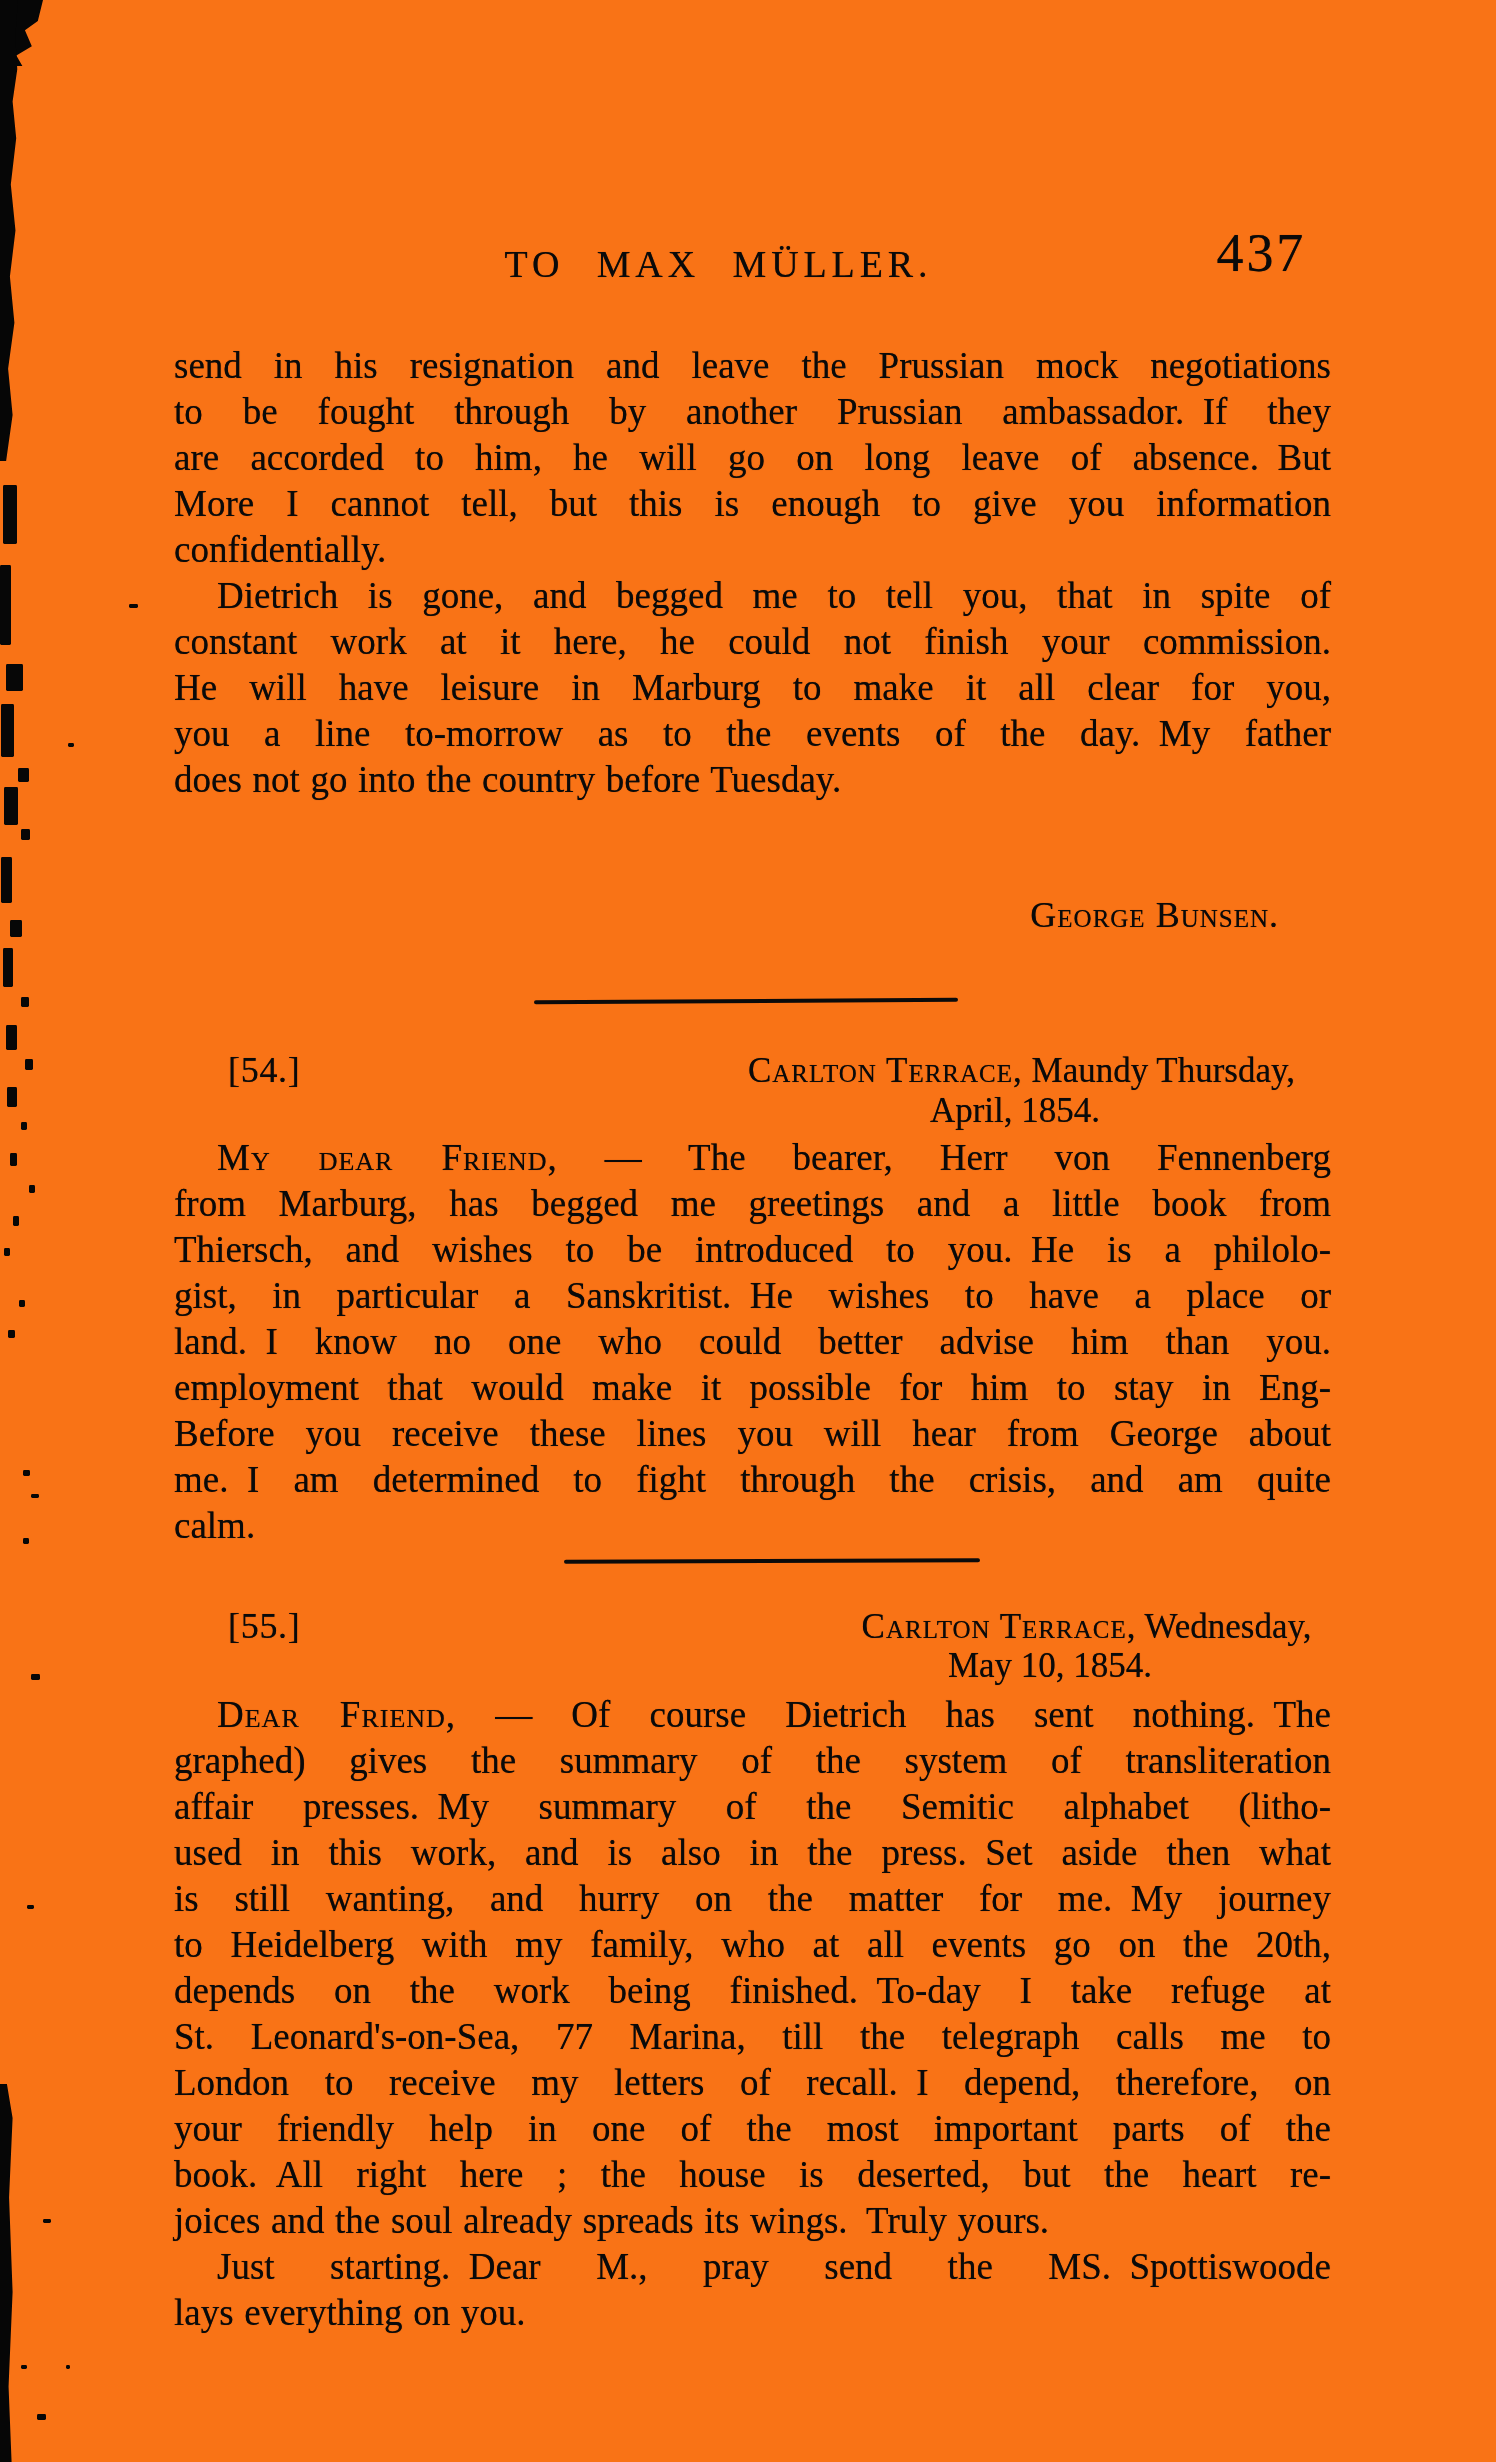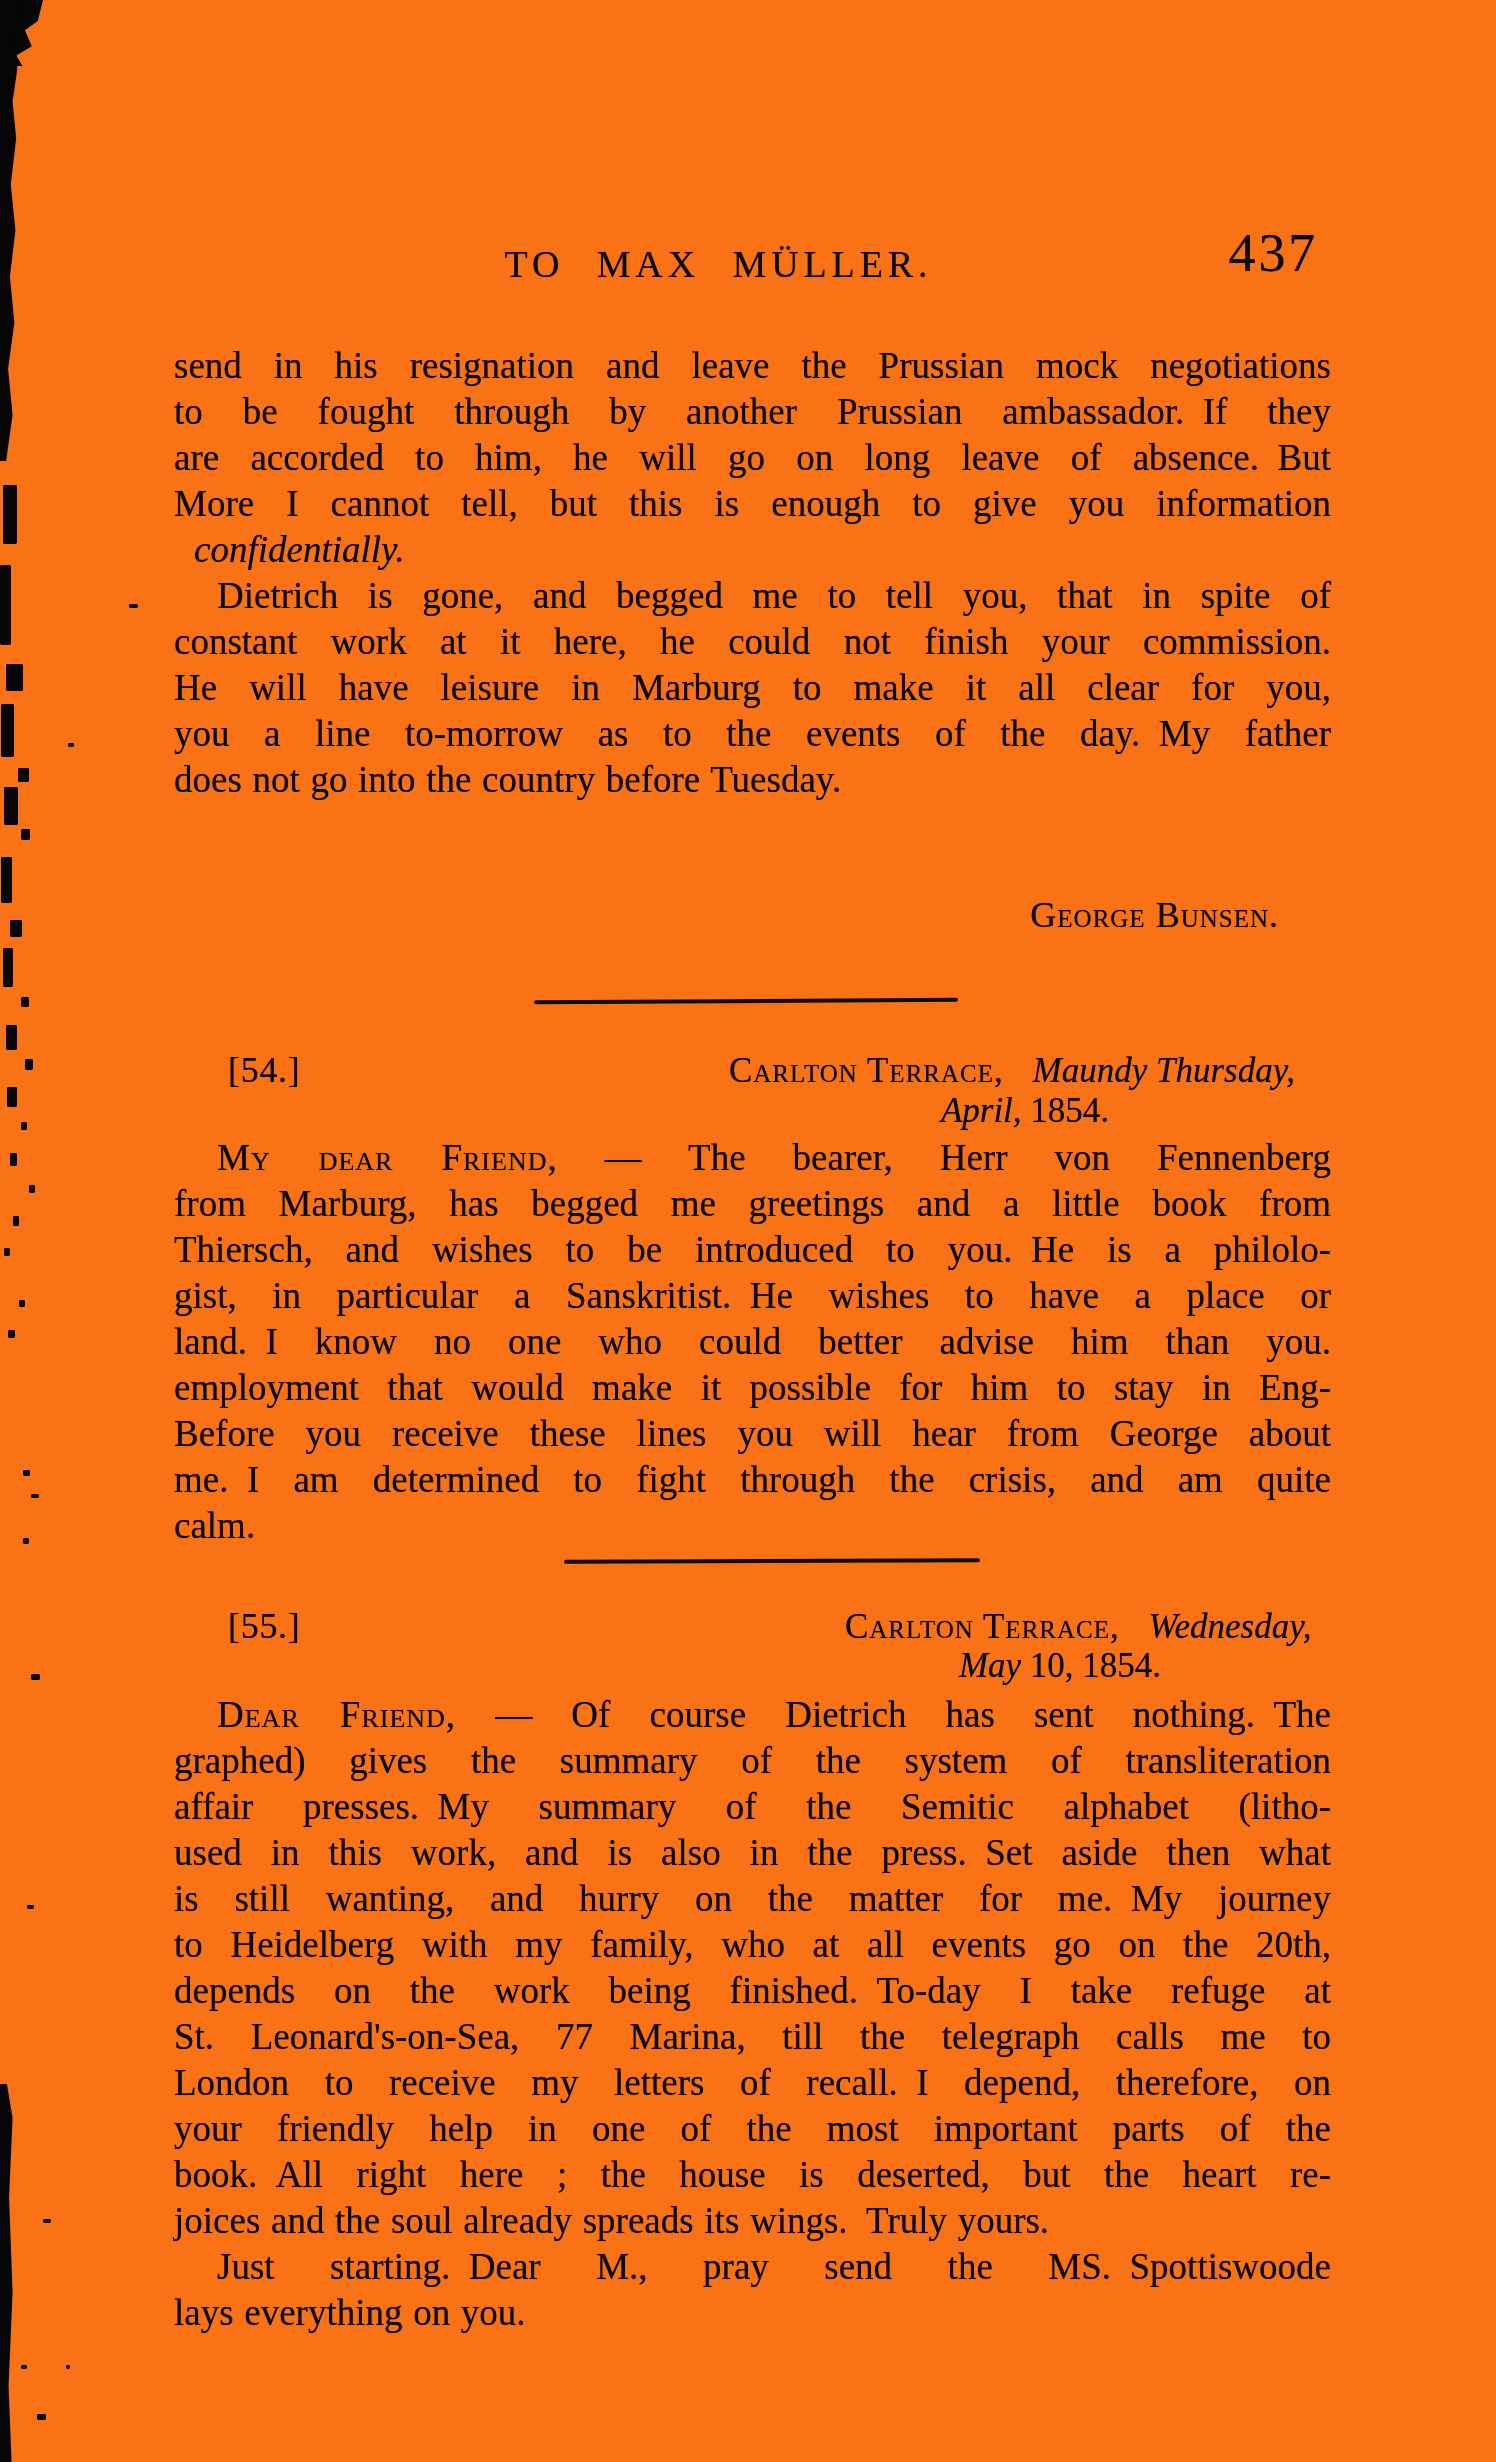--- a/index.html
+++ b/index.html
@@ -2,28 +2,28 @@
 <html style="font-size:11px"><head>
 <meta charset="utf-8">
 <style>
   html,body{margin:0;padding:0;background:#777;}
   .page{position:relative;width:1496px;height:2462px;background:#f97316;
         font-family:"Liberation Serif","DejaVu Serif",serif;color:#0a0a0a;overflow:hidden;
         text-shadow:0 0 0.7px rgba(0,0,0,.65);}
   
   .run-title{position:absolute;top:243px;left:174px;width:1089px;text-align:center;
              font-size:38px;letter-spacing:4.9px;word-spacing:18px;line-height:42px;}
-  .folio{position:absolute;top:225px;right:178px;font-size:54px;line-height:56px;letter-spacing:2.8px;}
+  .folio{position:absolute;top:225px;right:190px;font-size:54px;line-height:56px;letter-spacing:2.8px;}
   
   .block{position:absolute;left:174px;width:1157px;}
   .line{height:46px;line-height:46px;font-size:37px;text-align:justify;text-align-last:justify;
         word-spacing:1.4px;}
   .line.end{text-align-last:left;}
   .line.ind{text-indent:43px;}
-  .it{font-style:italic;margin-left:20px;}
+  .it{}
   .sc{font-variant:small-caps;letter-spacing:1px;}
   .sig{position:absolute;left:174px;width:1157px;top:892px;height:46px;line-height:46px;
        font-size:36px;text-align:right;padding-right:52px;box-sizing:border-box;}
   
   .h-line{position:absolute;left:174px;width:1157px;height:45px;line-height:45px;font-size:35px;
           text-align:right;box-sizing:border-box;}
   .h54{top:1048px;padding-right:36px;}
   .h55{top:1604px;padding-right:19.5px;}
   .h-num{position:absolute;left:54px;font-size:36px;letter-spacing:0.7px;}
   .d-line{position:absolute;height:43px;line-height:43px;font-size:35px;text-align:center;width:558px;}

